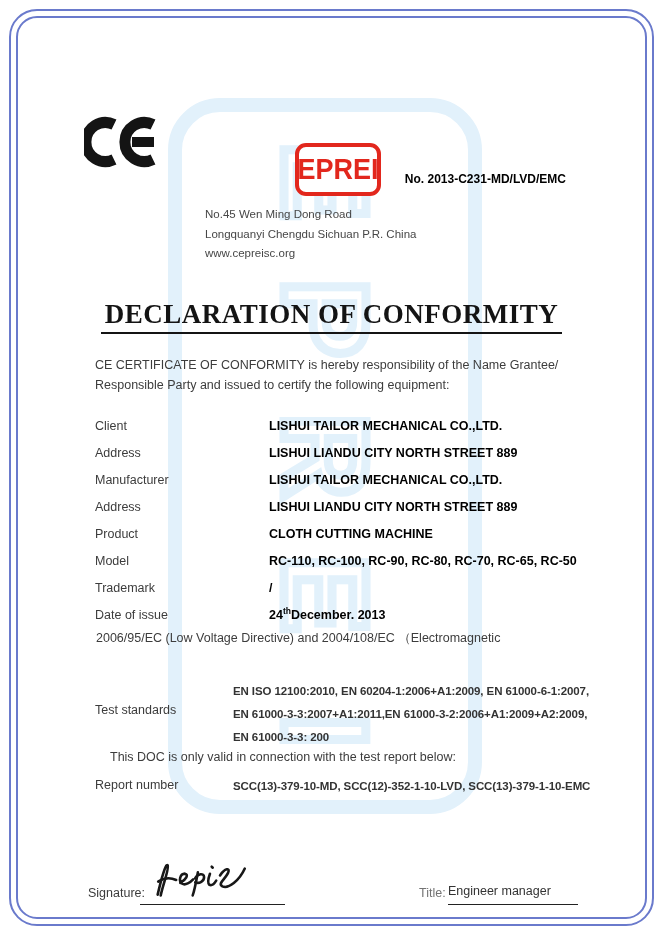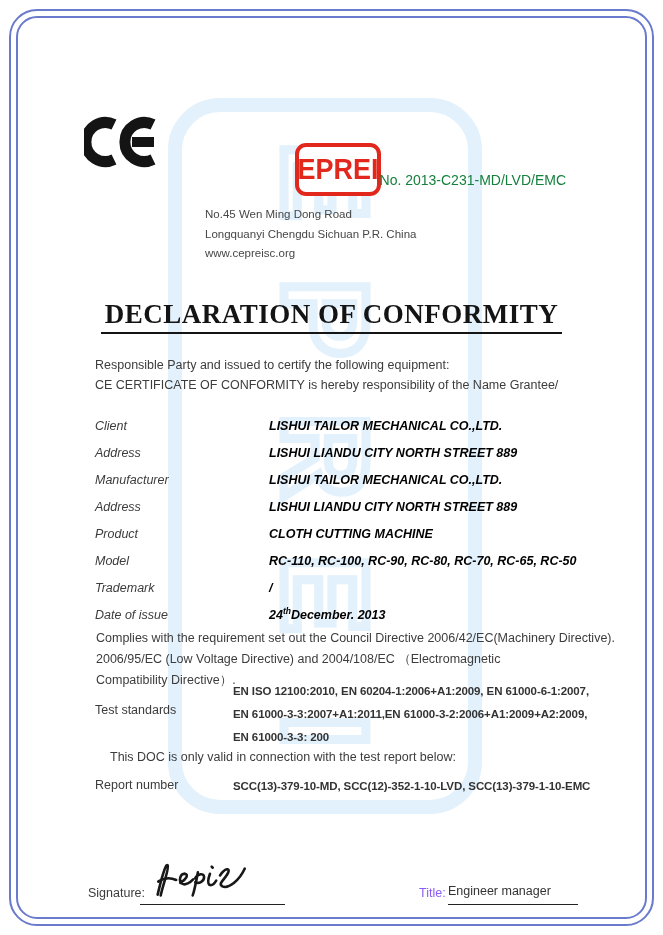--- a/index.html
+++ b/index.html
@@ -21,52 +21,52 @@
     transform:rotate(90deg);color:#e2f1fb;-webkit-text-stroke:9px #e2f1fb;
     -webkit-text-fill-color:rgba(255,255,255,0.85);}
   .content{position:absolute;left:0;top:0;width:663px;height:935px;z-index:1;}
 
   .ce-svg{position:absolute;left:84px;top:115px;}
   .eprei-logo{position:absolute;left:295px;top:115px;width:86px;height:53px;
     border:4px solid #e2271d;border-radius:11px;box-sizing:border-box;background:#fff;
     display:flex;align-items:center;justify-content:center;margin-top:28px;}
   .eprei-logo span{color:#e2271d;font-weight:bold;font-size:27px;letter-spacing:0px;
     transform:scaleY(1.12);line-height:1;}
-  .cert-no{position:absolute;top:172px;right:97px;font-weight:normal;font-size:14px;color:#15803d;}
+  .cert-no{position:absolute;top:172px;right:97px;font-weight:bold;font-size:12px;color:#000000;}
 
   .lab{position:absolute;left:205px;top:205px;font-size:11.5px;line-height:19.5px;color:#474747;}
 
   .doc-title-wrap{position:absolute;left:0;right:0;top:299px;text-align:center;}
   .doc-title{display:inline-block;font-family:"Liberation Serif", serif;
     font-weight:bold;font-size:27px;letter-spacing:0.5px;color:#141414;
     border-bottom:2.5px solid #141414;padding:0 4px 2px 4px;}
 
   .intro{position:absolute;left:95px;top:355px;font-size:12.5px;line-height:20px;color:#3c3c3c;}
 
   .fields{position:absolute;left:95px;top:419px;}
-  .frow{display:flex;height:14px;margin-bottom:13px;align-items:flex-start;font-style:italic;}
+  .frow{display:flex;height:14px;margin-bottom:13px;align-items:flex-start;}
   .flabel{width:138px;font-size:12.5px;color:#3c3c3c;flex-shrink:0;}
   .fvalue{font-size:12.5px;font-weight:bold;color:#000000;white-space:nowrap;margin-left:36px;}
   sup.ord{font-size:8.5px;vertical-align:super;line-height:0;}
 
   .complies{position:absolute;left:96px;top:628px;font-size:12.5px;line-height:21px;
     color:#3c3c3c;white-space:nowrap;}
   .std-label{position:absolute;left:95px;top:703px;font-size:12.5px;color:#3c3c3c;}
   .std-values{position:absolute;left:233px;top:680px;font-size:11.5px;font-weight:bold;
     line-height:23px;color:#333;white-space:nowrap;letter-spacing:-0.1px;}
   .doc-note{position:absolute;left:95px;top:750px;font-size:12.5px;color:#3c3c3c;margin-left:15px;}
   .report-row{position:absolute;left:95px;top:778px;display:flex;align-items:flex-end;}
   .report-row .flabel{width:138px;}
   .report-value{font-size:11.5px;font-weight:bold;color:#333;white-space:nowrap;letter-spacing:-0.1px;}
 
   .sig-label{position:absolute;left:88px;top:886px;font-size:12.5px;color:#3c3c3c;}
   .sig-line{position:absolute;left:140px;top:884px;width:145px;height:20px;
     border-bottom:1.5px solid #222;}
   .sig-script{position:absolute;left:148px;top:851px;transform:rotate(-2deg);}
-  .title-label{position:absolute;left:419px;top:886px;font-size:12.5px;color:#8b5cf6;}
+  .title-label{position:absolute;left:419px;top:886px;font-size:12.5px;color:#737373;}
   .title-value{position:absolute;left:448px;top:884px;width:130px;height:20px;
     border-bottom:1.5px solid #222;text-align:left;font-size:12.5px;color:#333;}
 </style>
 </head>
 <body>
 
 <div class="page">
 
   <div class="frame-outer"></div>
   <div class="frame-inner"></div>
@@ -99,22 +99,22 @@
       <div>No.45 Wen Ming Dong Road</div>
       <div>Longquanyi Chengdu Sichuan P.R. China</div>
       <div>www.cepreisc.org</div>
     </div>
 
     <div class="doc-title-wrap">
       <span class="doc-title">DECLARATION OF CONFORMITY</span>
     </div>
 
     <div class="intro">
+      <div>CE CERTIFICATE OF CONFORMITY is hereby responsibility of the Name Grantee/</div>
       <div>Responsible Party and issued to certify the following equipment:</div>
-      <div>CE CERTIFICATE OF CONFORMITY is hereby responsibility of the Name Grantee/</div>
     </div>
 
     <div class="fields">
       <div class="frow">
         <span class="flabel">Client</span>
         <span class="fvalue">LISHUI TAILOR MECHANICAL CO.,LTD.</span>
       </div>
       <div class="frow">
         <span class="flabel">Address</span>
         <span class="fvalue">LISHUI LIANDU CITY NORTH STREET 889</span>
@@ -139,23 +139,21 @@
         <span class="flabel">Trademark</span>
         <span class="fvalue">/</span>
       </div>
       <div class="frow">
         <span class="flabel">Date of issue</span>
         <span class="fvalue"><span>24</span><sup class="ord">th</sup><span>December. 2013</span></span>
       </div>
     </div>
 
     <div class="complies">
-      <div>Complies with the requirement set out the Council Directive 2006/42/EC(Machinery Directive).</div>
       <div>2006/95/EC (Low Voltage Directive) and 2004/108/EC （Electromagnetic</div>
-      <div>Compatibility Directive）.</div>
     </div>
 
     <div class="std-label">Test standards</div>
     <div class="std-values">
       <div>EN ISO 12100:2010, EN 60204-1:2006+A1:2009, EN 61000-6-1:2007,</div>
       <div>EN 61000-3-3:2007+A1:2011,EN 61000-3-2:2006+A1:2009+A2:2009,</div>
       <div>EN 61000-3-3: 200</div>
     </div>
 
     <div class="doc-note">This DOC is only valid in connection with the test report below:</div>

